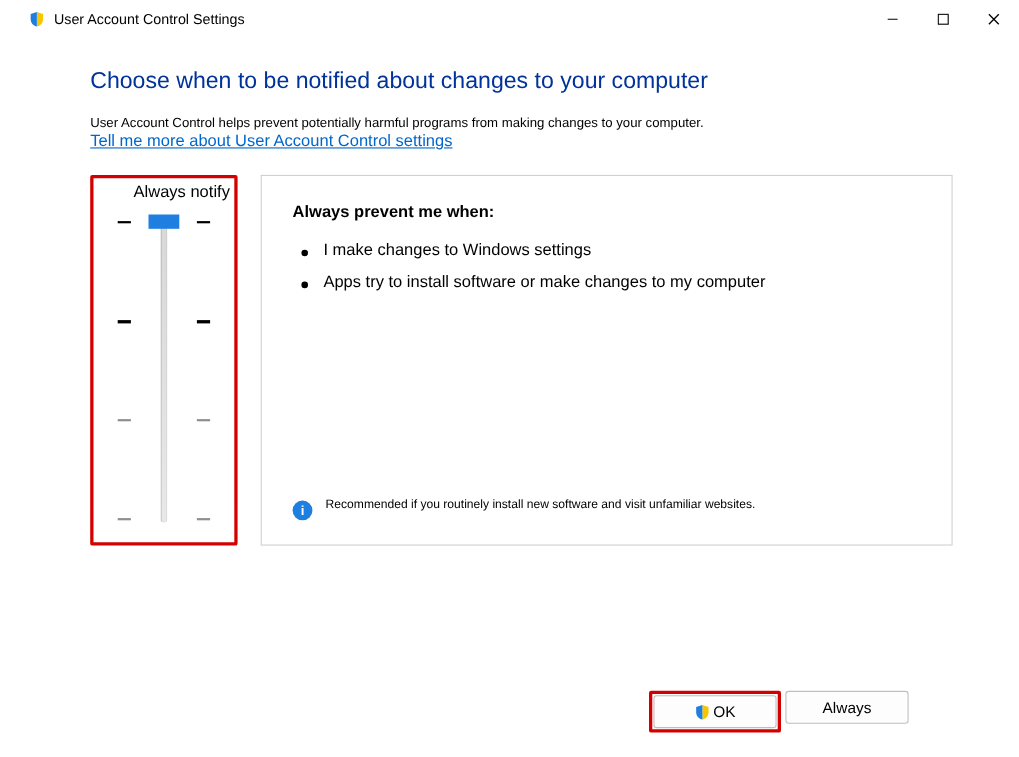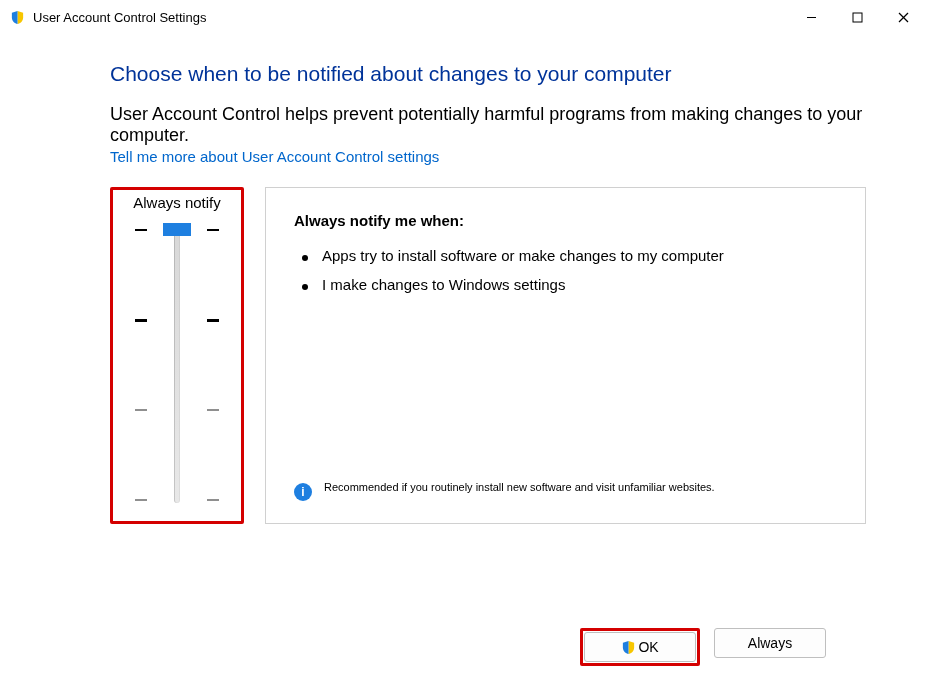--- a/index.html
+++ b/index.html
@@ -1,45 +1,45 @@
 <!DOCTYPE html>
 <html><head>
 <meta charset="utf-8">
 <style>
   html,body{margin:0;padding:0;font-family:"Segoe UI",Arial,sans-serif;font-size:15px;color:#000;background:#fff}
   .window{width:926px;height:688px;position:relative;background:#fff}
-  .titlebar{display:flex;align-items:center;height:34px;padding:0 0 0 10px;background:#fff}
+  .titlebar{display:flex;align-items:center;height:34px;padding:0 0 0 26px;background:#fff}
   .titlebar .title{font-size:13px;margin-left:6px;flex:1}
   .titlebar .btns{display:flex}
   .tb-btn{width:46px;height:34px;display:flex;align-items:center;justify-content:center;font-size:14px;font-family:"Segoe UI",Arial,sans-serif}
-  .content{padding:28px 60px 0 110px}
+  .content{padding:28px 60px 0 82px}
   h1.heading{font-size:21px;font-weight:400;color:#003399;margin:0 0 18px 0}
-  .desc{font-size:18px;margin:0 0 2px 0}
-  .link{color:#0066CC;cursor:pointer;font-size:15px}
+  .desc{font-size:12px;margin:0 0 2px 0}
+  .link{color:#0066CC;text-decoration:underline;cursor:pointer;font-size:15px}
   .body-row{display:flex;margin-top:22px}
   .slider-col{width:155px;position:relative}
   .slider-hi{border:3px solid #d40000;border-radius:2px;padding:0 4px 6px 4px;width:120px}
-  .slider-label-top,.slider-label-bot{text-align:center;font-size:15px;padding:4px 0}
+  .slider-label-top,.slider-label-bot{text-align:right;font-size:15px;padding:4px 0}
   .slider-area{position:relative;height:300px;width:100%}
   .track{position:absolute;left:50%;top:12px;bottom:12px;width:6px;margin-left:-3px;background:linear-gradient(180deg,#d8d8d8,#e8e8e8);border-radius:3px;box-shadow:inset 1px 0 0 rgba(0,0,0,.15),inset -1px 0 0 rgba(0,0,0,.05)}
   .ticks{position:absolute;inset:0}
   .tick{position:absolute;left:0;right:0;height:0}
   .tick .ta,.tick .tb{position:absolute;width:12px;height:0;border-top:2px solid #000}
   .tick.minor .ta,.tick.minor .tb{border-top:2px solid #444;opacity:.6}
   .tick .ta{left:18px}
   .tick .tb{right:18px}
   .thumb{position:absolute;left:50%;width:28px;height:13px;margin-left:-14px;background:#1e7fe0;border:0}
   .info-box{flex:1;border:1px solid #d0d0d0;padding:24px 28px 24px 28px;min-height:270px;position:relative}
   .info-title{font-weight:700;font-size:15px;margin-bottom:18px}
   .bullets{margin:0;padding:0;list-style:none}
   .bullets li{display:flex;align-items:flex-start;margin-bottom:12px;font-size:15px}
   .dot{width:6px;height:6px;background:#000;border-radius:50%;margin:8px 14px 0 8px;flex:none}
   .rec-row{display:flex;position:absolute;bottom:22px;left:28px;right:28px}
   .rec-icon{width:18px;height:18px;border-radius:50%;background:#1e7fe0;color:#fff;display:flex;align-items:center;justify-content:center;font-size:12px;font-weight:700;margin-right:12px;flex:none;margin-top:2px}
-  .footer{position:absolute;bottom:22px;right:100px;display:flex;gap:14px}
+  .footer{position:absolute;bottom:22px;right:100px;display:flex;gap:4px}
   .btn{min-width:86px;height:28px;border:1px solid #bfbfbf;background:#fdfdfd;border-radius:3px;font-size:14px;display:flex;align-items:center;justify-content:center;padding:0 12px}
   .ok-hi{border:3px solid #d40000;border-radius:2px;padding:0;display:flex}
   .ok-hi .btn{margin:1px}
   .shield{width:15px;height:15px;display:inline-block;vertical-align:middle;margin-right:2px}
 </style>
 </head>
 <body>
 
 <div class="window">
 
@@ -101,29 +101,29 @@
                   <span class="ta"></span>
                   <span class="tb"></span>
                 </div>
             </div>
             <div class="thumb" style="top:8px"></div>
           </div>
         </div>
       </div>
 
       <div class="info-box">
-        <div class="info-title">Always notify me when:</div>
+        <div class="info-title">Always prevent me when:</div>
         <ul class="bullets">
           <li>
               <span class="dot"></span>
-              <span>Apps try to install software or make changes to my computer</span>
+              <span>I make changes to Windows settings</span>
             </li>
           <li>
               <span class="dot"></span>
-              <span>I make changes to Windows settings</span>
+              <span>Apps try to install software or make changes to my computer</span>
             </li>
         </ul>
         <div class="rec-row">
           <div class="rec-icon">i</div>
           <div style="font-size:11px">Recommended if you routinely install new software and visit unfamiliar websites.</div>
         </div>
       </div>
 
     </div>
   </div>

